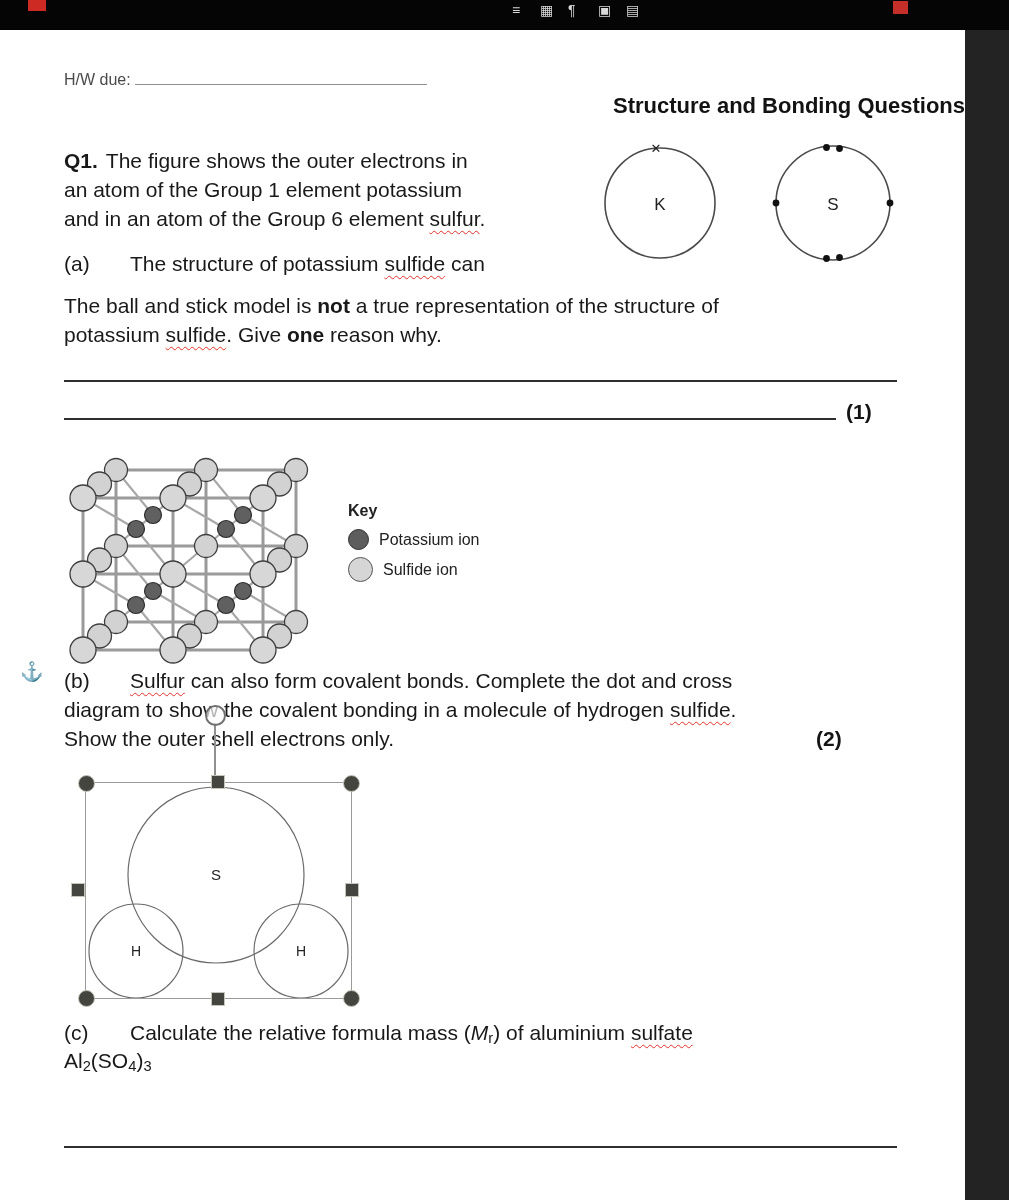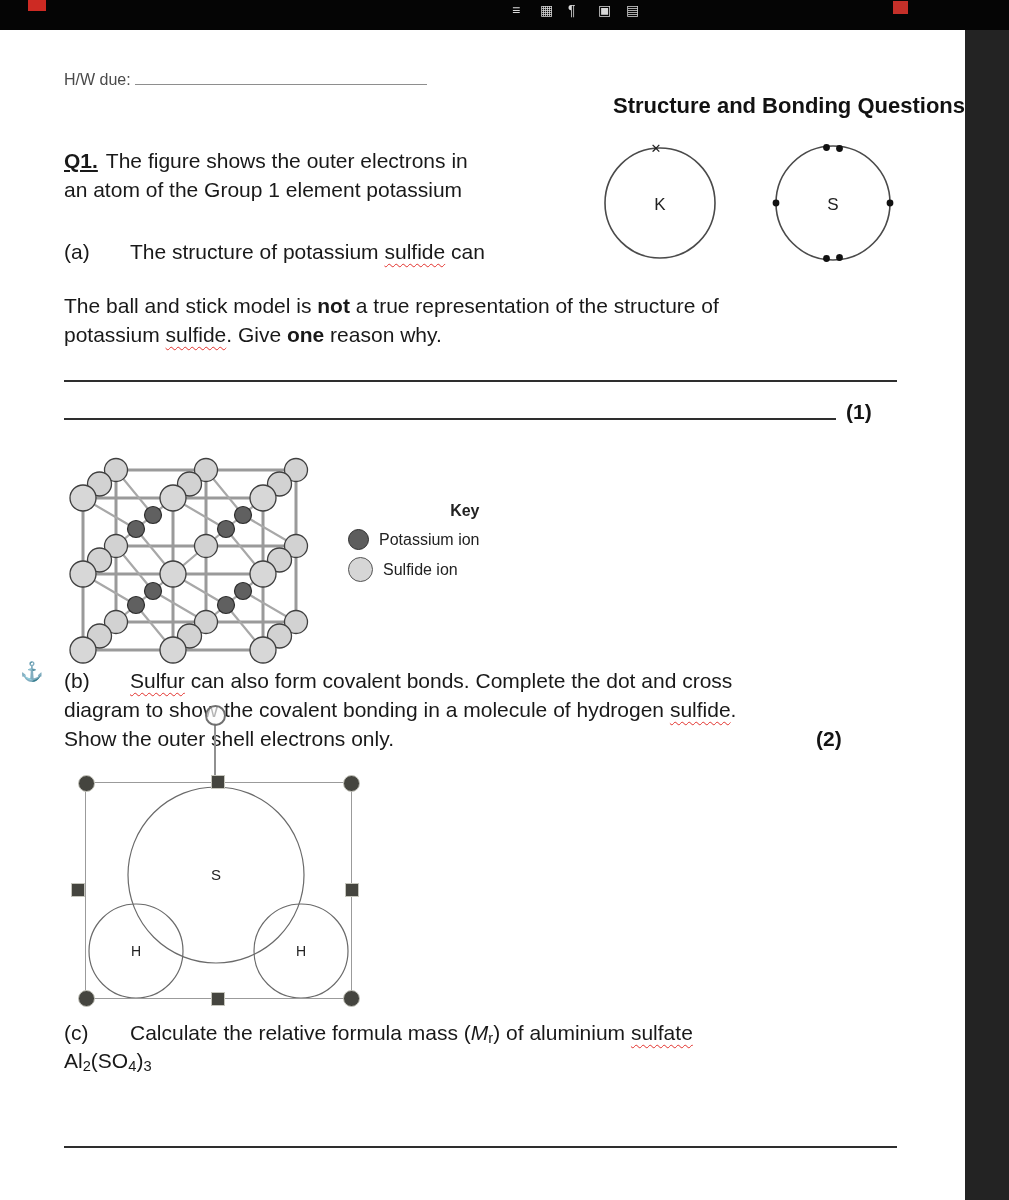--- a/index.html
+++ b/index.html
@@ -10,28 +10,28 @@
   .tbi{position:absolute;top:2px;font-size:14px;color:#d8d8d8;}
   .tb-red-l{position:absolute;left:28px;top:0;width:18px;height:11px;background:#cd2a23;}
   .tb-red-r{position:absolute;left:893px;top:1px;width:15px;height:13px;background:#c43029;}
   .page{position:absolute;left:0;top:0;width:965px;height:1200px;background:#fff;margin-top:12px;}
   .line{position:absolute;white-space:nowrap;font-size:21px;color:#191919;}
   .b{font-weight:bold;}
   .i{font-style:italic;}
   .sub{font-size:0.7em;vertical-align:-0.18em;}
   .sq{text-decoration-line:underline;text-decoration-style:wavy;
       text-decoration-color:#e2312c;text-decoration-thickness:1px;text-underline-offset:4px;}
-  .qnum{margin-right:8px;text-decoration:underline;}
+  .qnum{margin-right:8px;}
   .plabel{display:inline-block;width:66px;}
   .hw{font-size:16px;color:#4a4a4a;}
   .hw-blank{display:inline-block;width:292px;height:15px;border-bottom:1.5px solid #8e8e8e;margin-left:4px;}
   .title{position:absolute;left:0;top:81px;width:965px;text-align:right;font-size:22px;font-weight:bold;color:#121212;}
   .ansline{position:absolute;height:0;border-top:2px solid #2e2e2e;}
   .mark{position:absolute;font-size:21px;font-weight:bold;white-space:nowrap;color:#141414;}
-  .key{position:absolute;left:348px;top:490px;font-size:16px;color:#222;text-align:right;}
+  .key{position:absolute;left:348px;top:490px;font-size:16px;color:#222;}
   .key-title{font-weight:bold;margin-bottom:9px;}
   .key-row{display:flex;align-items:center;margin-bottom:7px;}
   .sw{border-radius:50%;margin-right:10px;flex:0 0 auto;}
   .sw-k{width:19px;height:19px;background:#5d5d5d;border:1.5px solid #2e2e2e;}
   .sw-s{width:23px;height:23px;background:#d6d6d6;border:1.5px solid #555;}
   .anchor{position:absolute;left:20px;top:648px;font-size:19px;color:#555;z-index:2;}
   .rot-line{position:absolute;left:214px;top:711px;width:1.5px;height:60px;background:#909090;z-index:2;}
   .rot{position:absolute;left:205px;top:693px;width:17px;height:17px;border-radius:50%;
        border:2px solid #707070;background:rgba(252,252,252,.68);z-index:4;}
   .selbox{position:absolute;left:85px;top:770px;width:265px;height:215px;border:1px solid #9b9b9b;z-index:1;background:#fff;}
@@ -50,22 +50,25 @@
   </div>
 
   <div class="title">Structure and Bonding Questions</div>
 
   <div class="line" style="left:64px;top:137px">
     <span class="b qnum">Q1.</span><span>The figure shows the outer electrons in</span>
   </div>
   <div class="line" style="left:64px;top:166px">
     <span>an atom of the Group 1 element potassium</span>
   </div>
-
-  <div class="line" style="left:64px;top:228px">
+  <div class="line" style="left:64px;top:195px">
+    <span>and in an atom of the Group 6 element </span><span class="sq">sulfur</span><span>.</span>
+  </div>
+
+  <div class="line" style="left:64px;top:240px">
     <span class="plabel">(a)</span><span>The structure of potassium </span><span class="sq">sulfide</span><span> can</span>
   </div>
   <div class="line" style="left:64px;top:282px">
     <span>The ball and stick model is </span><span class="b">not</span><span> a true representation of the structure of</span>
   </div>
   <div class="line" style="left:64px;top:311px">
     <span>potassium </span><span class="sq">sulfide</span><span>. Give </span><span class="b">one</span><span> reason why.</span>
   </div>
 
   <svg class="figure" style="left:597px;top:127px" width="310" height="130" viewBox="0 0 310 130">

